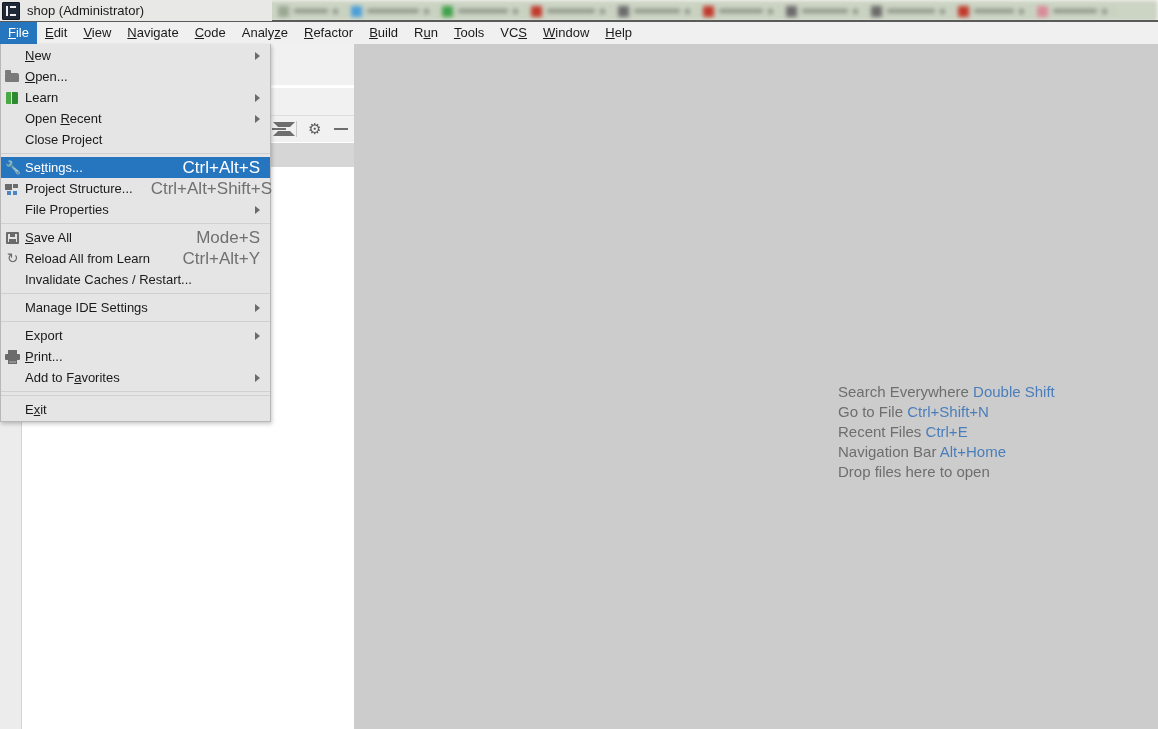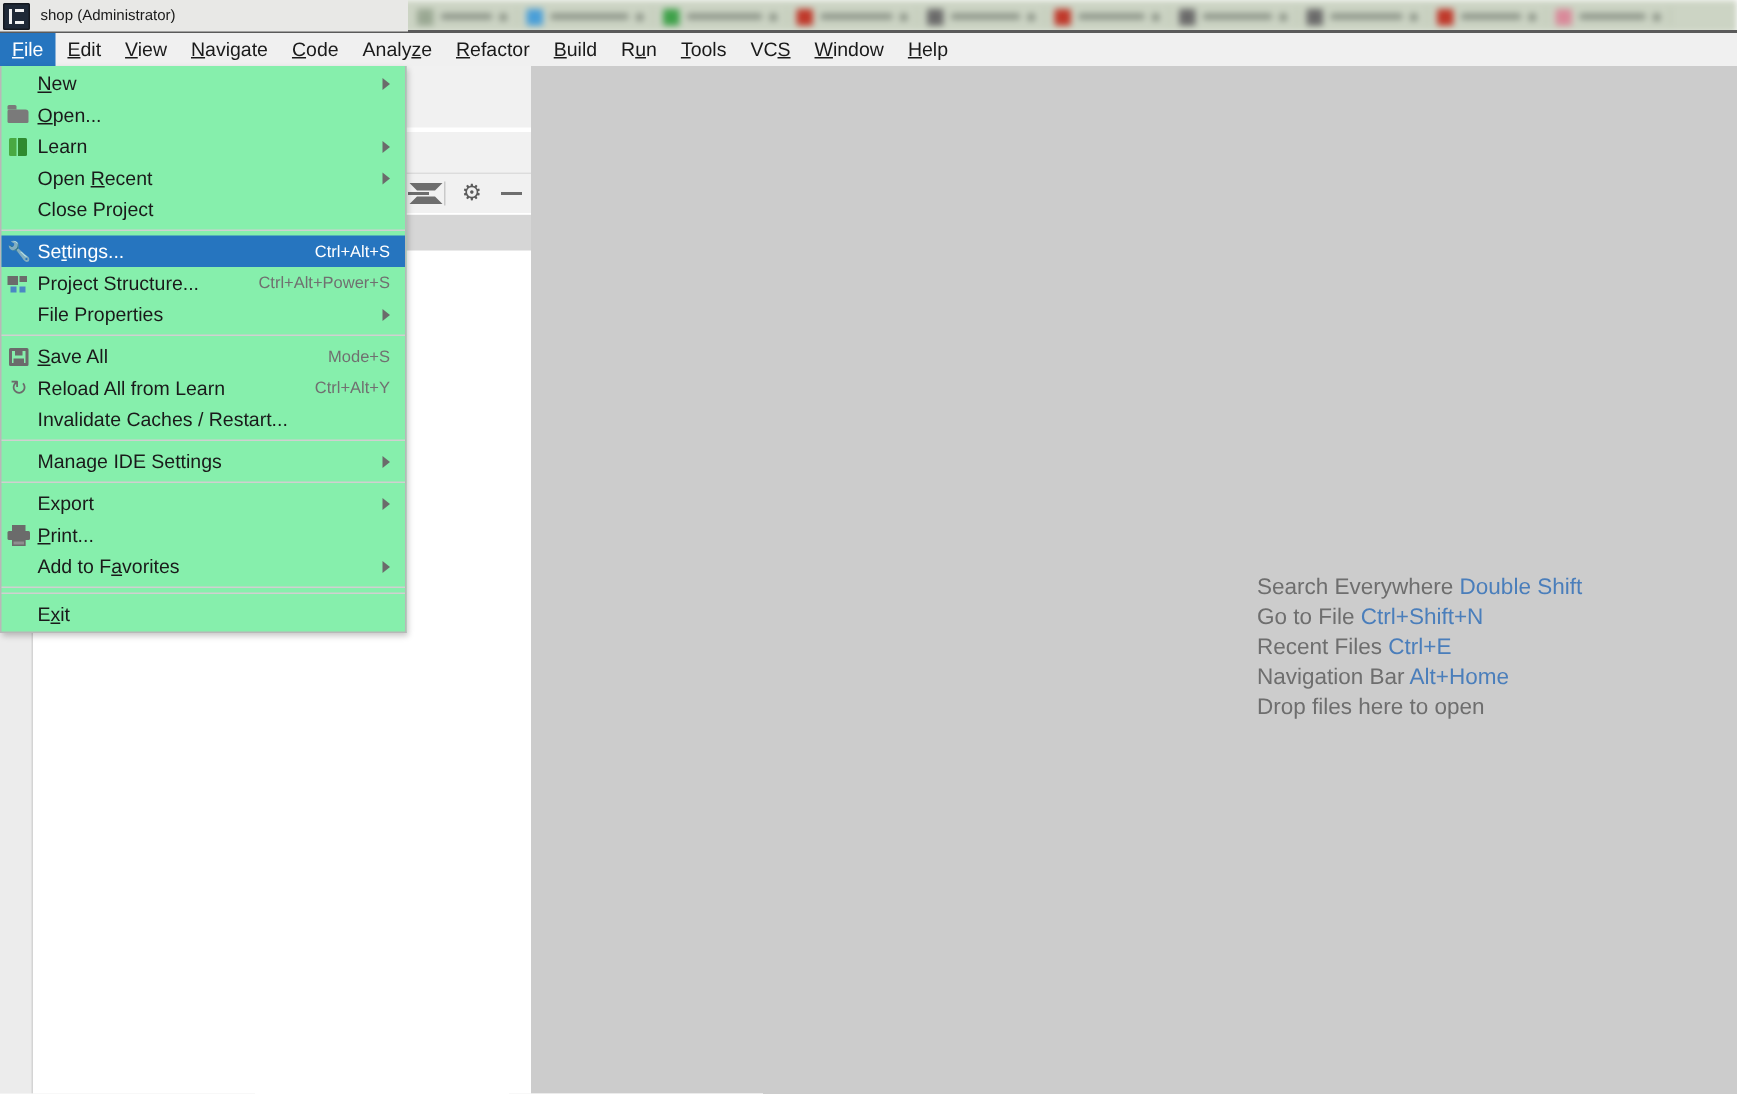--- a/index.html
+++ b/index.html
@@ -98,21 +98,21 @@
   }
   .app-icon::after {
     content: "";
     position: absolute;
     left: 7px; top: 3px;
     width: 6px; height: 2px;
     background: #f2f2f2;
     box-shadow: 0 8px 0 0 #f2f2f2, -1px 4px 0 -1px #f2f2f2;
   }
   .title-text {
-    font-size: 10px;
+    font-size: 13px;
     color: #1a1a1a;
     white-space: nowrap;
   }
 
   
   .menubar {
     position: absolute;
     left: 0; top: 22px;
     width: 1158px; height: 22px;
     background: #f0f0f0;
@@ -255,21 +255,21 @@
     white-space: nowrap;
     line-height: 20px;
   }
   .hint .key { color: #4a7ebb; }
 
   
   .dropdown {
     position: absolute;
     left: 0; top: 44px;
     width: 271px;
-    background: #86efac;
+    background: #e5e5e5;
     border: 1px solid #b8b8b8;
     border-top: none;
     box-sizing: border-box;
     box-shadow: 1px 2px 4px rgba(0,0,0,0.22);
     padding: 1px 0 1px 0;
     font-size: 13px;
     z-index: 20;
   }
   .mi {
     position: relative;
@@ -283,21 +283,21 @@
     cursor: default;
     box-sizing: border-box;
   }
   .mi.selected {
     background: #2675bf;
     color: #ffffff;
   }
   .mi-label { flex: 1 1 auto; }
   .mi-accel {
     color: #707070;
-    font-size: 11px;
+    font-size: 17px;
     margin-left: 18px;
     text-align: center;
   }
   .mi.selected .mi-accel { color: #ffffff; }
   .mi-arrow {
     width: 0; height: 0;
     border-top: 4px solid transparent;
     border-bottom: 4px solid transparent;
     border-left: 5px solid #6b6b6b;
     margin-left: 14px;
@@ -584,21 +584,21 @@
         <span class="mi-accel">Ctrl+Alt+S</span>
       </div>
       <div class="mi">
         <span class="mi-icon">
           <span class="g-ps-1"></span>
           <span class="g-ps-2"></span>
           <span class="g-ps-3"></span>
           <span class="g-ps-4"></span>
         </span>
         <span class="mi-label">Project Structure...</span>
-        <span class="mi-accel">Ctrl+Alt+Power+S</span>
+        <span class="mi-accel">Ctrl+Alt+Shift+S</span>
       </div>
       <div class="mi">
         <span class="mi-label">File Properties</span>
         <span class="mi-arrow"></span>
       </div>
       <div class="mi-sep"></div>
       <div class="mi">
         <span class="mi-icon">
           <span class="g-save"></span>
         </span>

